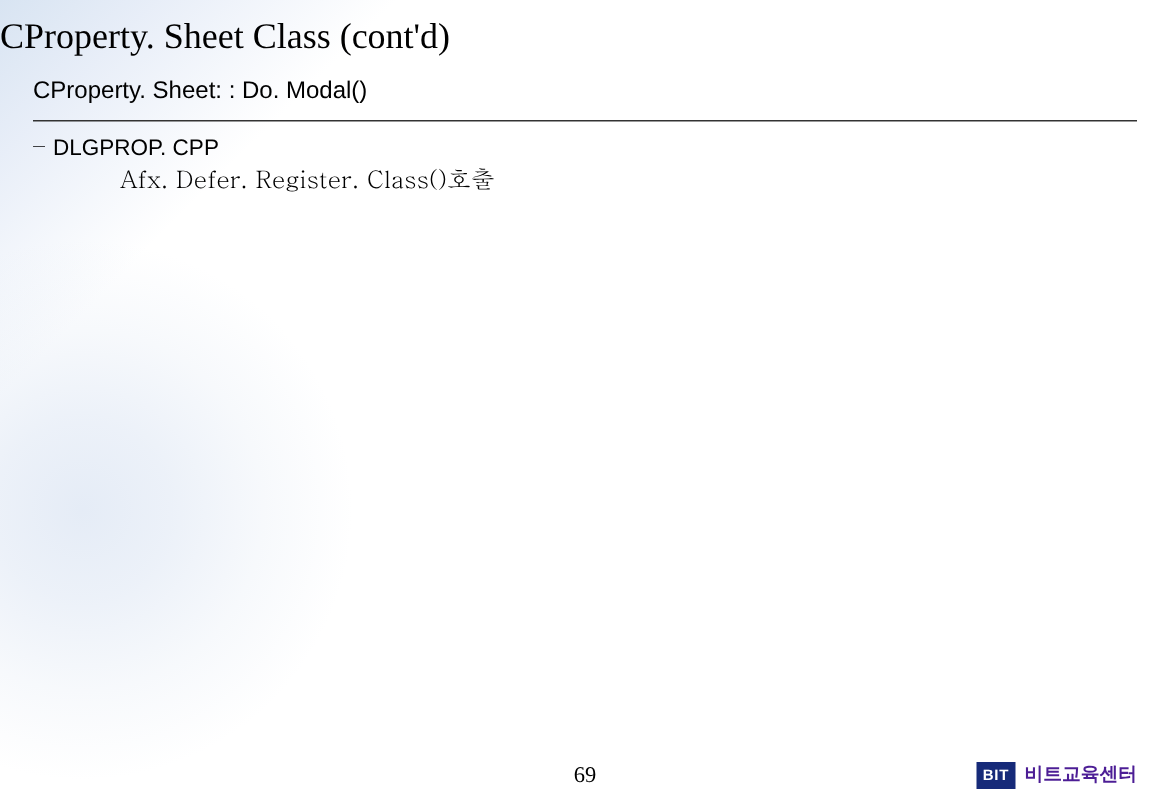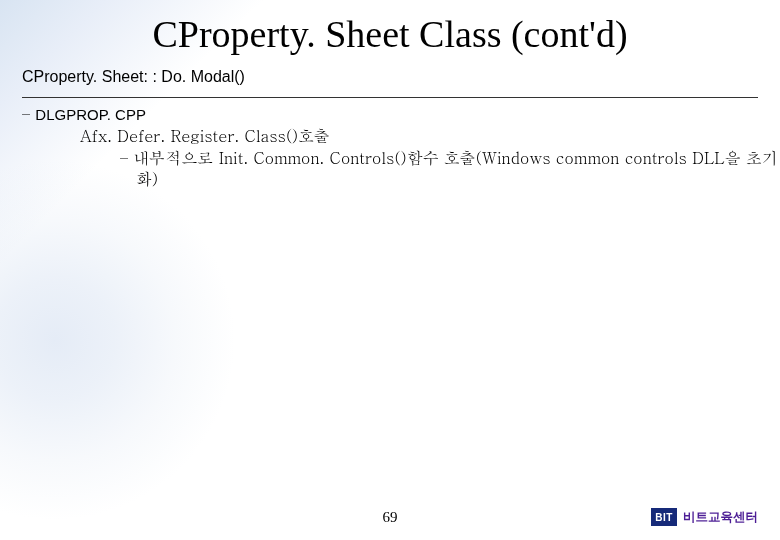--- a/index.html
+++ b/index.html
@@ -8,23 +8,23 @@
   font-family: "Batang", "Times New Roman", serif;
   background:
     radial-gradient(circle at 55px 340px, rgba(180,200,230,0.35) 0px, rgba(180,200,230,0.25) 60px, rgba(200,215,235,0.15) 120px, rgba(255,255,255,0) 180px),
     linear-gradient(135deg, #d8e4f2 0%, #e8eef8 8%, #ffffff 20%, #ffffff 100%);
   background-repeat: no-repeat;
   position: relative;
   color: #000;
   overflow: hidden;
 }
 h1.title {
-  text-align: center;
+  text-align: left;
   font-weight: normal;
-  font-size: 38px;
+  font-size: 24px;
   margin: 12px 0 8px 0;
   font-family: "Times New Roman", serif;
 }
 .subtitle-row {
   margin: 0 22px 0 22px;
   border-bottom: 1.5px solid #333;
   padding-bottom: 10px;
 }
 .subtitle {
   font-family: Arial, "Malgun Gothic", sans-serif;
@@ -38,21 +38,21 @@
 .lvl2 .item { margin-top: 0px; }
 .lvl3 { margin-left: 40px; text-indent: -16px; padding-left: 16px; }
 .lvl3::before { content: "– "; }
 .page-num {
   position: absolute; bottom: 14px; left: 0; right: 0;
   text-align: center; font-size: 15px;
   font-family: "Times New Roman", serif;
 }
 .logo-block {
   position: absolute; right: 22px; bottom: 14px;
-  display: flex; align-items: center; gap: 6px;
+  display: flex; align-items: flex-start; gap: 6px;
 }
 .logo-badge {
   width: 26px; height: 18px;
   background: #162a79;
   color: #fff;
   font-family: Arial, sans-serif;
   font-size: 10px;
   font-weight: bold;
   display: flex; align-items: center; justify-content: center;
   letter-spacing: 0.5px;
@@ -73,21 +73,20 @@
 <div class="subtitle-row">
   <span class="subtitle">CProperty. Sheet: : Do. Modal()</span>
 </div>
 
 <ul class="lvl1">
   <li><span>DLGPROP. CPP</span></li>
 </ul>
 
 <div class="lvl2">
   <div class="item">Afx. Defer. Register. Class()호출</div>
-  <div class="lvl3">내부적으로 Init. Common. Controls()함수 호출(Windows common controls DLL을 초기화)</div>
 </div>
 
 <div class="page-num">69</div>
 
 <div class="logo-block">
   <div class="logo-badge">BIT</div>
   <div class="logo-text">비트교육센터</div>
 </div>
 
 </body></html>

